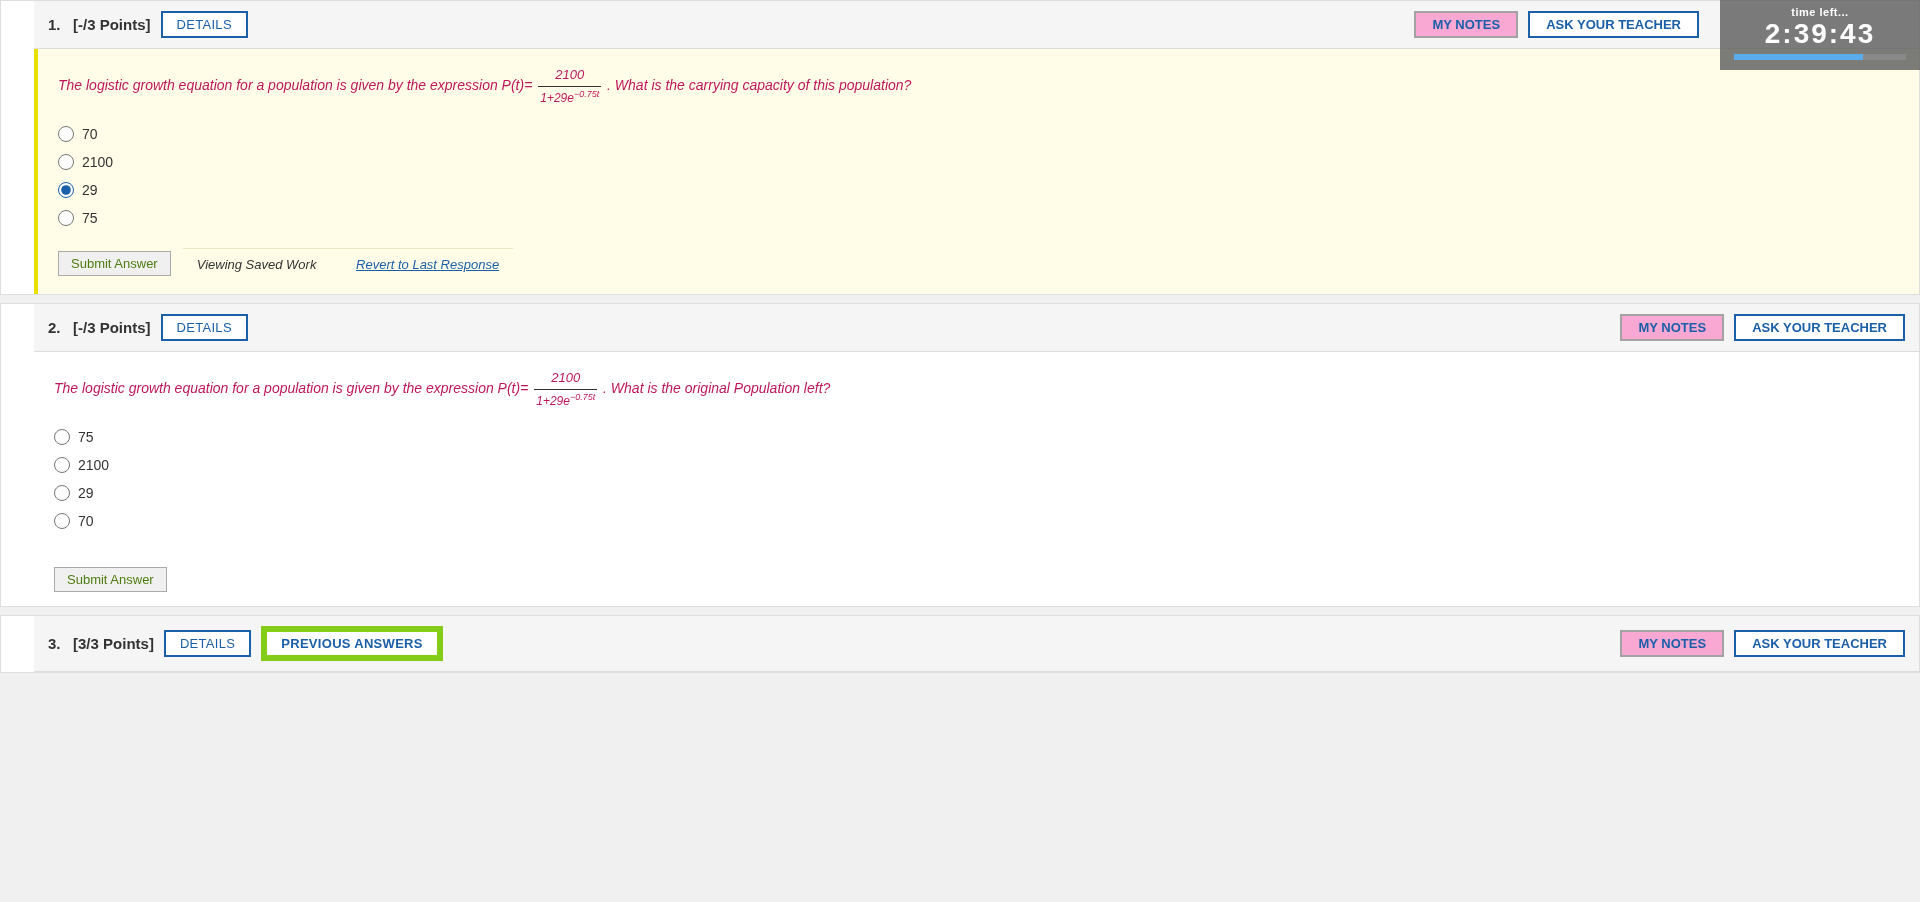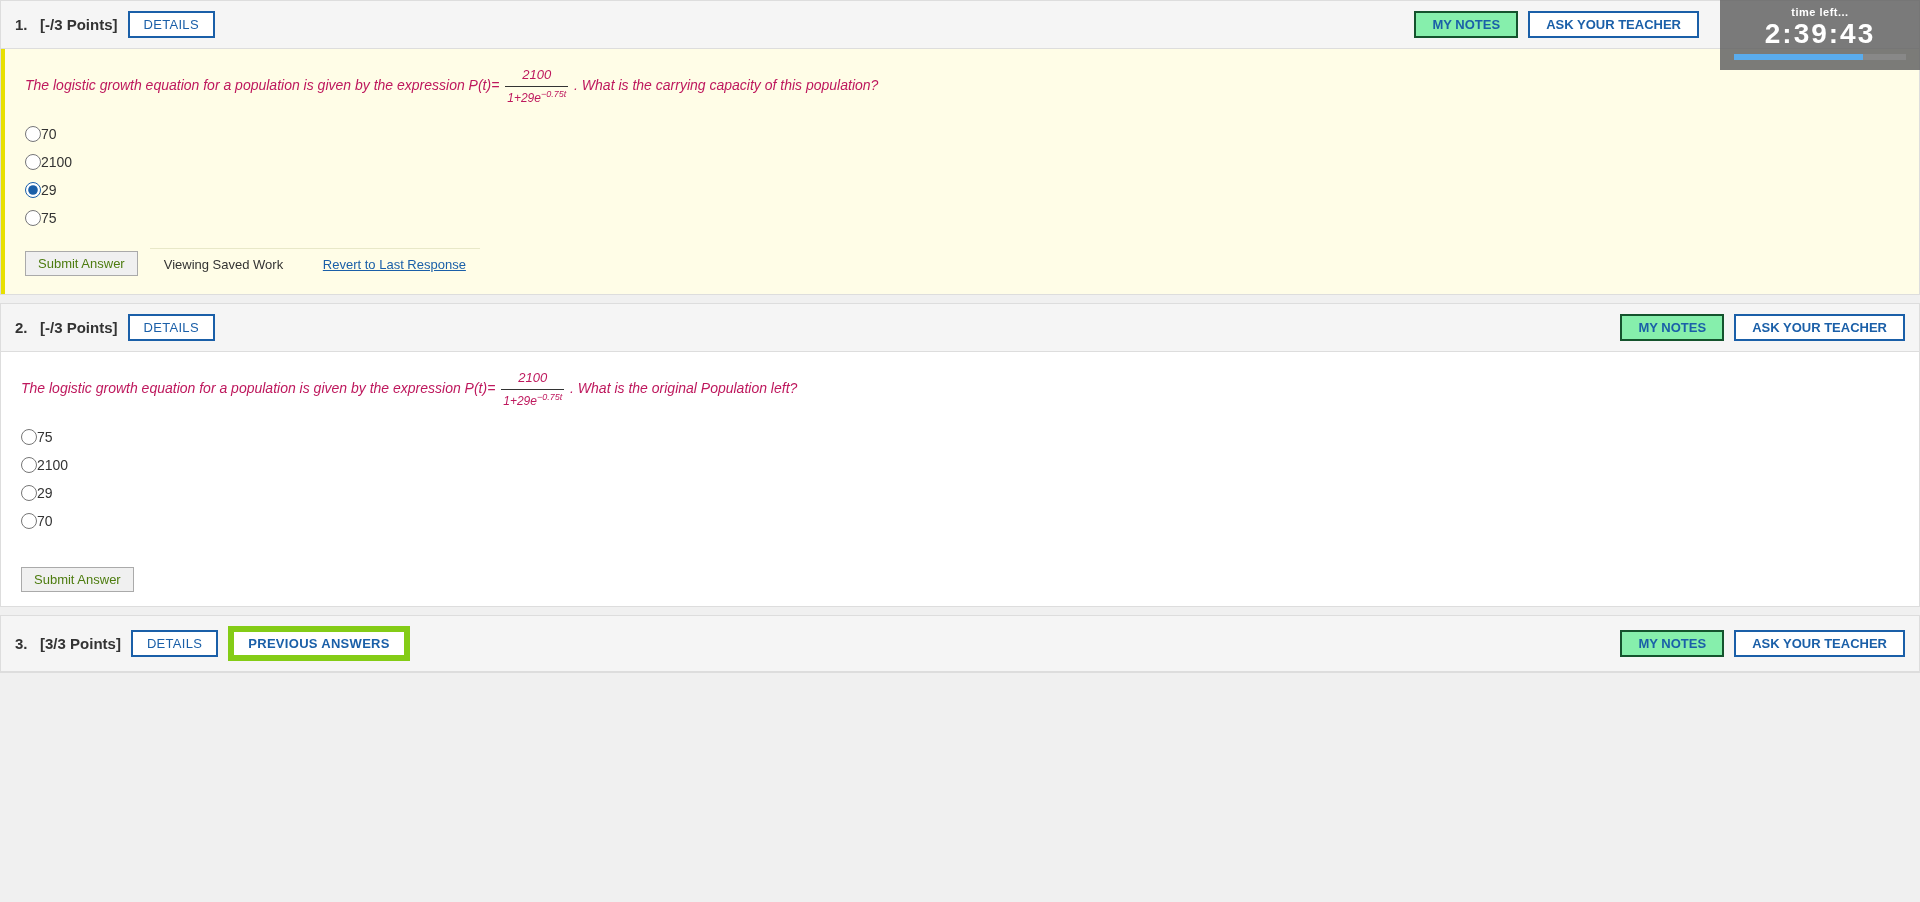--- a/index.html
+++ b/index.html
@@ -49,20 +49,21 @@
       height: 100%;
       background: #5aaced;
       width: 75%;
     }
 
     
     .question-block {
       background: white;
       margin: 0 0 8px 0;
       border: 1px solid #ddd;
+      padding-left: 33px;
     }
 
     .question-header {
       background: #f5f5f5;
       border-bottom: 1px solid #ddd;
       padding: 10px 14px;
       display: flex;
       align-items: center;
       gap: 10px;
     }
@@ -91,22 +92,22 @@
       font-size: 13px;
       font-weight: bold;
       padding: 4px 14px;
       cursor: pointer;
       letter-spacing: 0.3px;
     }
 
     .header-spacer { flex: 1; }
 
     .my-notes-btn {
-      border: 2px solid #14532d;
-      background: #86efac;
+      border: 2px solid #a3a3a3;
+      background: #f9a8d4;
       color: #1a5fa8;
       font-size: 13px;
       font-weight: bold;
       padding: 4px 16px;
       cursor: pointer;
     }
 
     .ask-teacher-btn {
       border: 2px solid #1a5fa8;
       background: white;
@@ -150,39 +151,41 @@
       display: block;
       padding: 0 2px;
       font-size: 12px;
     }
 
     sup { font-size: 0.75em; vertical-align: super; }
 
     .radio-option {
       display: flex;
       align-items: flex-start;
+      gap: 8px;
       margin-bottom: 12px;
       font-size: 14px;
     }
 
     .radio-option input[type="radio"] {
       width: 16px;
       height: 16px;
       cursor: pointer;
       accent-color: #1a5fa8;
     }
 
     .saved-work-bar {
       background: #fffde7;
       border-top: 1px solid #e8e8c8;
       padding: 8px 14px;
       display: flex;
       align-items: flex-end;
       gap: 18px;
       font-size: 13px;
+      font-style: italic;
     }
 
     .revert-link {
       color: #1a5fa8;
       text-decoration: underline;
       cursor: pointer;
     }
 
     .submit-row {
       padding: 10px 20px 14px 20px;

